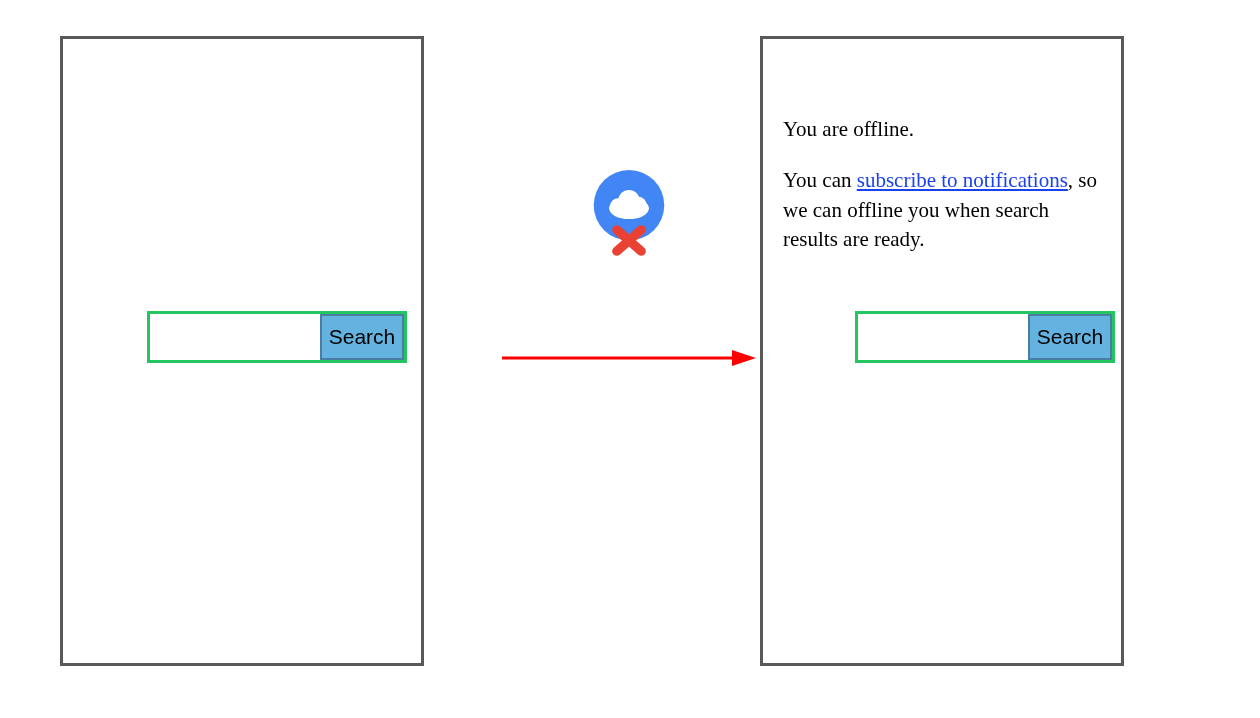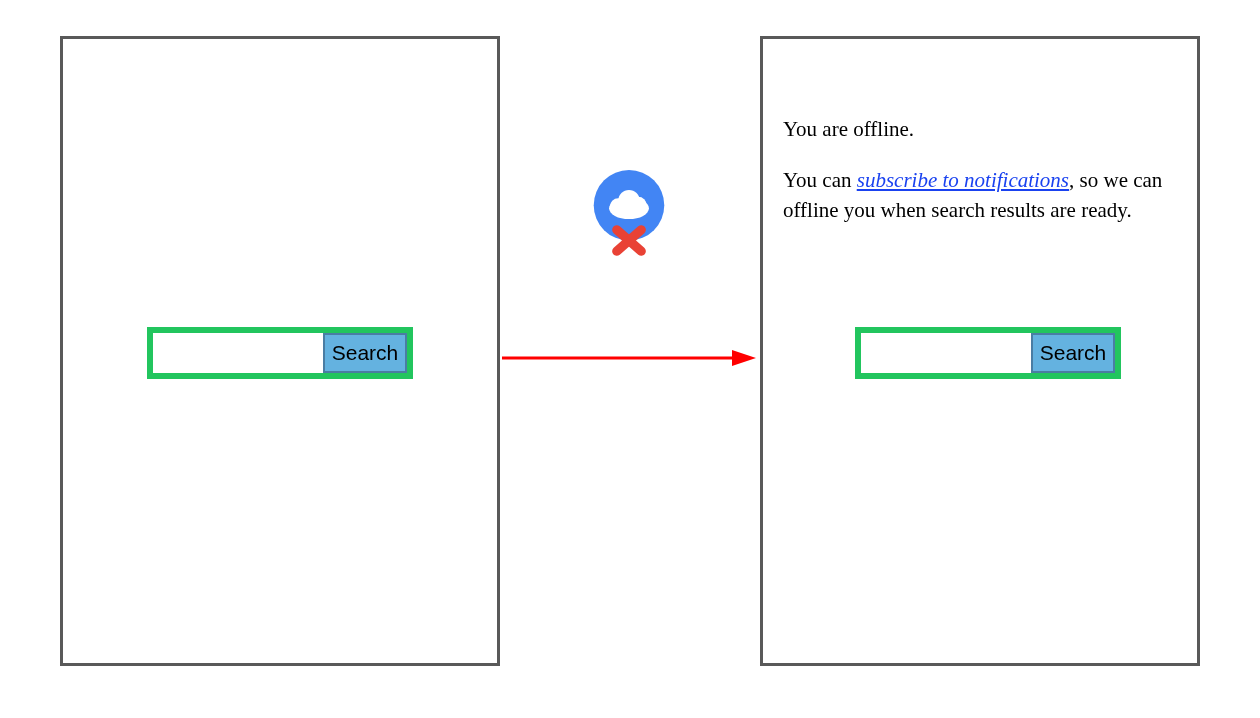--- a/index.html
+++ b/index.html
@@ -5,35 +5,35 @@
     * { box-sizing: border-box; margin: 0; padding: 0; }
     body {
       width: 1260px;
       height: 718px;
       background: #fff;
       position: relative;
       font-family: Georgia, 'Times New Roman', serif;
     }
     .panel {
       position: absolute;
-      width: 440px;
+      width: 364px;
       height: 630px;
       border: 3px solid #595959;
       background: #fff;
     }
     .panel-left { left: 60px; top: 36px; }
     .panel-right { left: 760px; top: 36px; }
 
     .search-wrap {
       position: absolute;
       left: 84px;
-      top: 288px;
+      top: 272px;
       display: flex;
       height: 52px;
-      border: 6px solid #22c55e;
+      border: 3px solid #22c55e;
     }
     .search-wrap.right {
       left: 92px;
     }
     .search-input {
       width: 170px;
       height: 100%;
       border: none;
       outline: none;
       padding: 0 8px;
@@ -58,21 +58,20 @@
       font-size: 21px;
       line-height: 1.4;
       color: #000;
     }
     .offline-text p {
       margin-bottom: 22px;
     }
     .offline-text a {
       color: #1a42f0;
       text-decoration: underline;
-      font-style: italic;
     }
 
     .arrow {
       position: absolute;
       left: 502px;
       top: 348px;
       width: 254px;
       height: 20px;
     }
 

